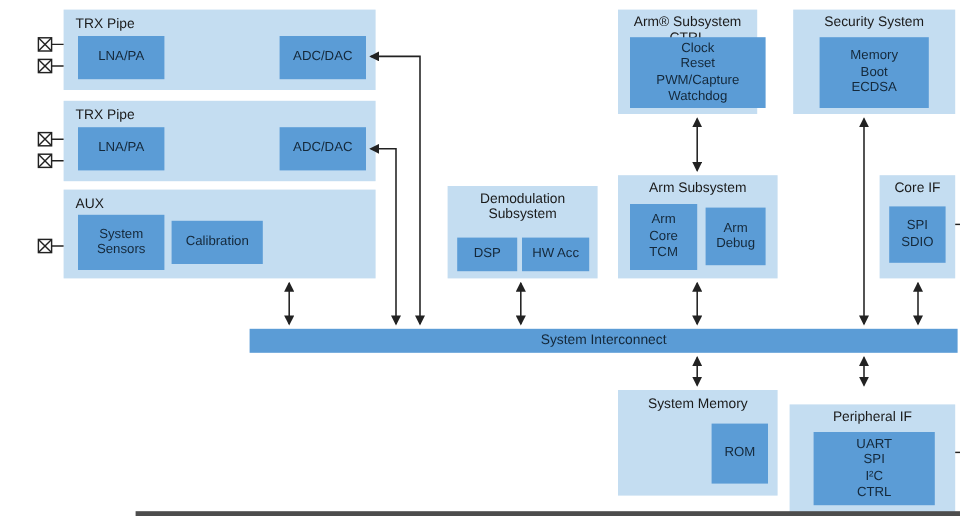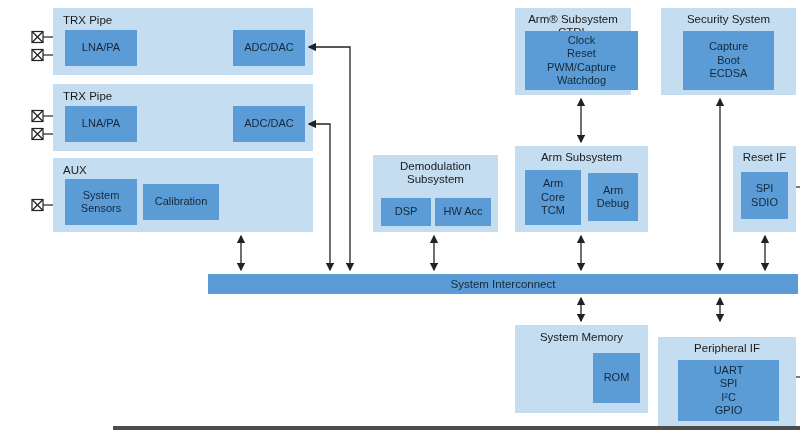--- a/index.html
+++ b/index.html
@@ -60,53 +60,53 @@
   <div class="panel" style="left:487px;top:8px;width:116px;height:87px">
     <div class="panel-title" style="top:5px">Arm® Subsystem CTRL</div>
     <div class="chip" style="left:10px;top:23px;width:113px;height:59px">Clock
 Reset
 PWM/Capture
 Watchdog</div>
   </div>
 
   <div class="panel" style="left:633px;top:8px;width:135px;height:87px">
     <div class="panel-title" style="top:5px">Security System</div>
-    <div class="chip" style="left:22px;top:23px;width:91px;height:59px">Capture
+    <div class="chip" style="left:22px;top:23px;width:91px;height:59px">Memory
 Boot
 ECDSA</div>
   </div>
 
   <div class="panel" style="left:487px;top:146px;width:133px;height:86px">
     <div class="panel-title" style="top:5px">Arm Subsystem</div>
     <div class="chip" style="left:10px;top:24px;width:56px;height:55px">Arm
 Core
 TCM</div>
     <div class="chip" style="left:73px;top:27px;width:50px;height:48px">Arm
 Debug</div>
   </div>
 
   <div class="panel" style="left:705px;top:146px;width:63px;height:86px">
-    <div class="panel-title" style="top:5px">Reset IF</div>
+    <div class="panel-title" style="top:5px">Core IF</div>
     <div class="chip" style="left:8px;top:26px;width:47px;height:47px">SPI
 SDIO</div>
   </div>
 
   <div class="interconnect">System Interconnect</div>
 
   <div class="panel" style="left:487px;top:325px;width:133px;height:88px">
     <div class="panel-title" style="top:6px">System Memory</div>
     <div class="chip" style="left:78px;top:28px;width:47px;height:50px">ROM</div>
   </div>
 
   <div class="panel" style="left:630px;top:337px;width:138px;height:108px">
     <div class="panel-title" style="top:5px">Peripheral IF</div>
     <div class="chip" style="left:20px;top:23px;width:101px;height:61px">UART
 SPI
 I²C
-GPIO</div>
+CTRL</div>
   </div>
 
   <div class="bottom-bar"></div>
 
   <svg class="overlay" width="800" height="430" viewBox="0 0 800 430">
     <defs>
       <marker id="ah" viewBox="0 0 10 10" refX="8.5" refY="5" markerWidth="6.5" markerHeight="6.5" orient="auto-start-reverse">
         <path d="M0,0 L10,5 L0,10 Z" fill="#222222"></path>
       </marker>
     </defs>

